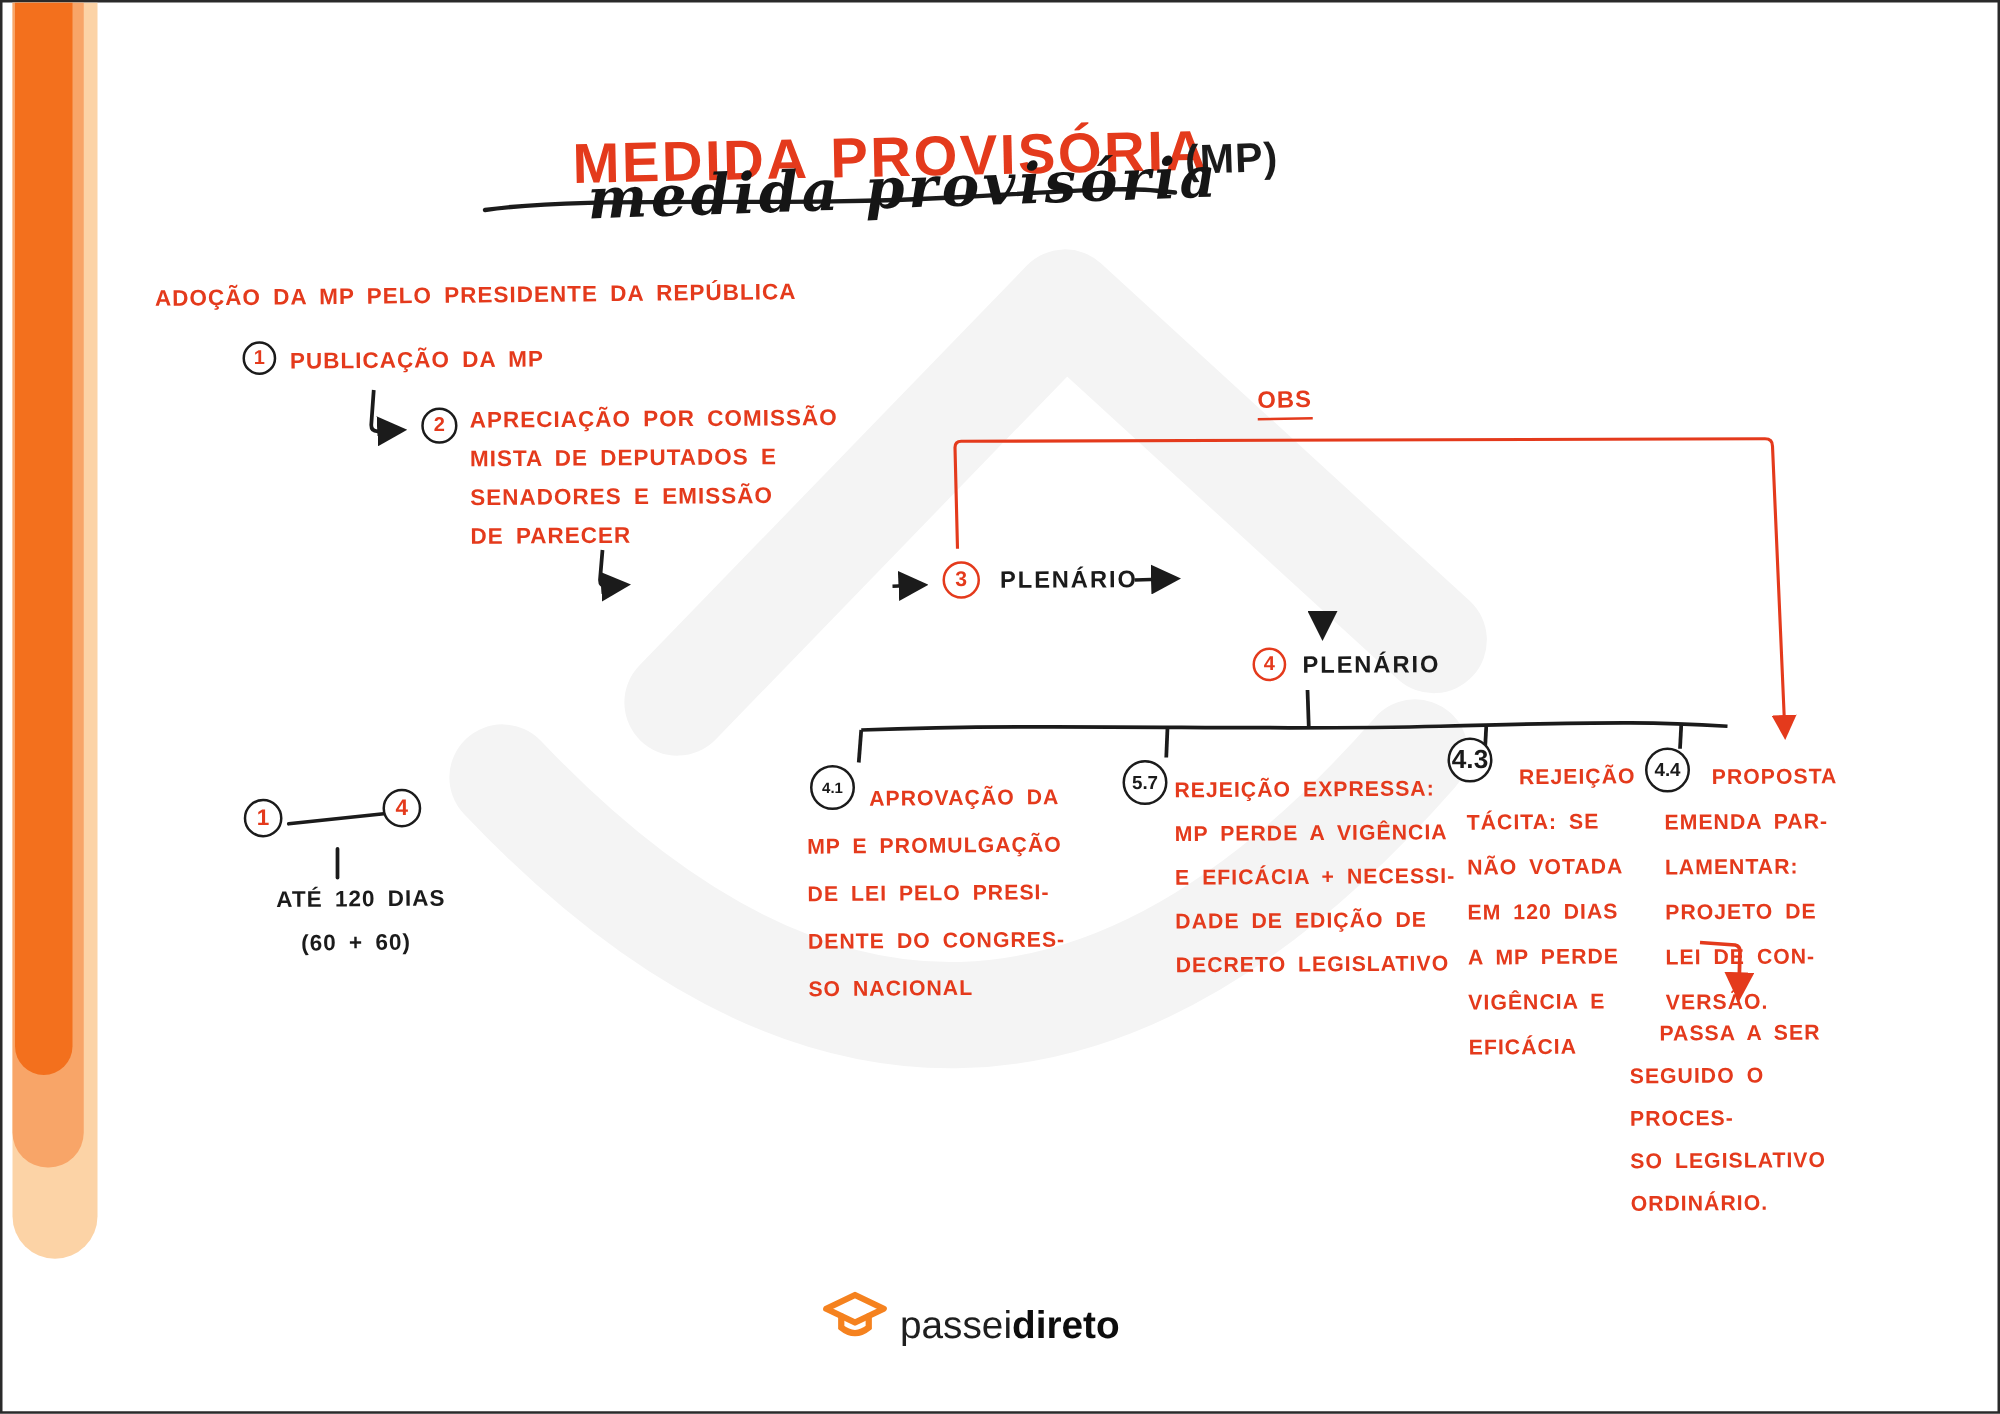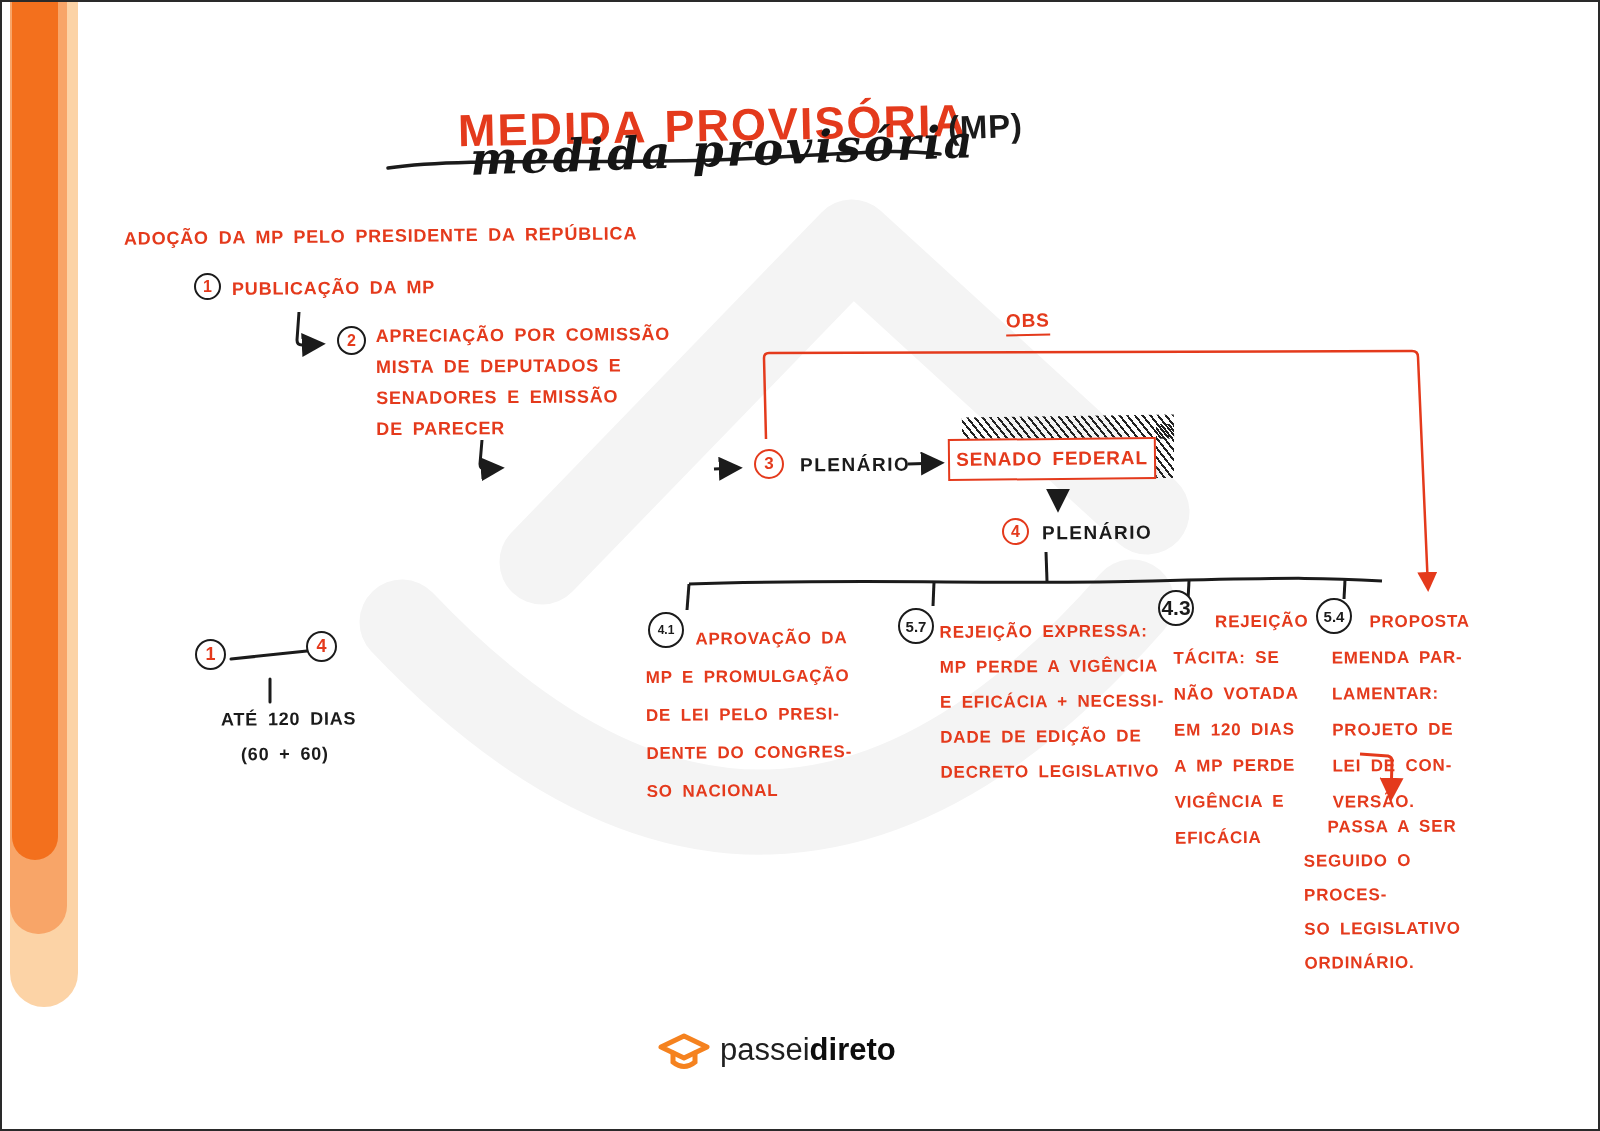--- a/index.html
+++ b/index.html
@@ -71,25 +71,20 @@
   <div class="circle" style="left:335px; top:324px; width:29px; height:29px; border:2.5px solid var(--ink); color:var(--red); font-size:16px;">2</div>
   <div class="abs hand red" style="left:374px; top:318px; font-size:18px; line-height:31px; transform:rotate(-0.4deg);">APRECIAÇÃO POR COMISSÃO
 MISTA DE DEPUTADOS E
 SENADORES E EMISSÃO
 DE PARECER</div>
 
 
   <div class="circle" style="left:752px; top:447px; width:30px; height:30px; border:2.5px solid var(--red); color:var(--red); font-size:17px;">3</div>
   <div class="abs hand black" style="left:798px; top:452px; font-size:19px; letter-spacing:1.5px; transform:rotate(-0.3deg);">PLENÁRIO</div>
 
-  <div class="abs" style="left:946px; top:414px; width:232px; height:72px;">
-    <div class="abs hatch-ink" style="left:14px; top:0px; width:212px; height:24px; transform:rotate(-0.8deg);"></div>
-    <div class="abs hatch-ink" style="left:208px; top:8px; width:18px; height:54px;"></div>
-    <div class="abs hand" style="left:0px; top:22px; width:208px; height:42px; border:2.5px solid var(--red); background:#fff; color:var(--red); display:flex; align-items:center; justify-content:center; font-size:19px; transform:rotate(-0.6deg);">SENADO FEDERAL</div>
-  </div>
 
   <div class="abs hand red" style="left:1004px; top:308px; font-size:19px; border-bottom:2.5px solid var(--red); padding-bottom:2px; transform:rotate(-1deg);">OBS</div>
 
   <div class="circle" style="left:1000px; top:516px; width:27px; height:27px; border:2.5px solid var(--red); color:var(--red); font-size:16px;">4</div>
   <div class="abs hand black" style="left:1040px; top:520px; font-size:19px; letter-spacing:1.5px; transform:rotate(-0.3deg);">PLENÁRIO</div>
 
   <div class="circle" style="left:646px; top:610px; width:36px; height:36px; border:2.5px solid var(--ink); color:var(--ink); font-size:12px;">4.1</div>
   <div class="abs hand red" style="left:644px; top:618px; width:225px; font-size:17px; line-height:38px; text-indent:50px; transform:rotate(-0.5deg);">APROVAÇÃO DA
 MP E PROMULGAÇÃO
 DE LEI PELO PRESI-
@@ -105,39 +100,39 @@
 
   <div class="circle" style="left:1156px; top:588px; width:36px; height:36px; border:2.5px solid var(--ink); color:var(--ink); font-size:21px;">4.3</div>
   <div class="abs hand red" style="left:1172px; top:602px; width:160px; font-size:17px; line-height:36px; text-indent:42px; transform:rotate(-0.5deg);">REJEIÇÃO
 TÁCITA: SE
 NÃO VOTADA
 EM 120 DIAS
 A MP PERDE
 VIGÊNCIA E
 EFICÁCIA</div>
 
-  <div class="circle" style="left:1314px; top:596px; width:36px; height:36px; border:2.5px solid var(--ink); color:var(--ink); font-size:15px;">5.4</div>
+  <div class="circle" style="left:1314px; top:596px; width:36px; height:36px; border:2.5px solid var(--ink); color:var(--ink); font-size:15px;">4.4</div>
   <div class="abs hand red" style="left:1330px; top:602px; width:150px; font-size:17px; line-height:36px; text-indent:38px; transform:rotate(-0.4deg);">PROPOSTA
 EMENDA PAR-
 LAMENTAR:
 PROJETO DE
 LEI DE CON-
 VERSÃO.</div>
 
   <div class="abs hand red" style="left:1302px; top:808px; width:180px; font-size:17px; line-height:34px; text-indent:24px; transform:rotate(-0.4deg);">PASSA A SER
 SEGUIDO O PROCES-
 SO LEGISLATIVO
 ORDINÁRIO.</div>
 
   <div class="circle" style="left:193px; top:637px; width:31px; height:31px; border:2.5px solid var(--ink); color:var(--red); font-size:18px;">1</div>
   <div class="circle" style="left:304px; top:629px; width:31px; height:31px; border:2.5px solid var(--ink); color:var(--red); font-size:18px;">4</div>
   <div class="abs hand black" style="left:219px; top:707px; font-size:18px; transform:rotate(-0.5deg);">ATÉ 120 DIAS</div>
   <div class="abs hand black" style="left:239px; top:742px; font-size:18px; transform:rotate(-0.5deg);">(60 + 60)</div>
 
-  <div class="abs" style="left:656px; top:1030px; display:flex; align-items:flex-start; gap:10px;">
+  <div class="abs" style="left:656px; top:1030px; display:flex; align-items:flex-end; gap:10px;">
     <svg width="52" height="46" viewBox="0 0 52 46">
       <polygon points="26,4 49,15 26,26 3,15" fill="none" stroke="#f5821f" stroke-width="5" stroke-linejoin="round"></polygon>
       <path d="M15,21 L15,30 Q26,39 37,30 L37,21" fill="none" stroke="#f5821f" stroke-width="5" stroke-linecap="round"></path>
     </svg>
     <div style="font-size:31px; color:#1f1f1f;"><span>passei</span><span style="font-weight:700; color:#0d0d0d;">direto</span></div>
   </div>
 
 </div>
 
 </body></html>

